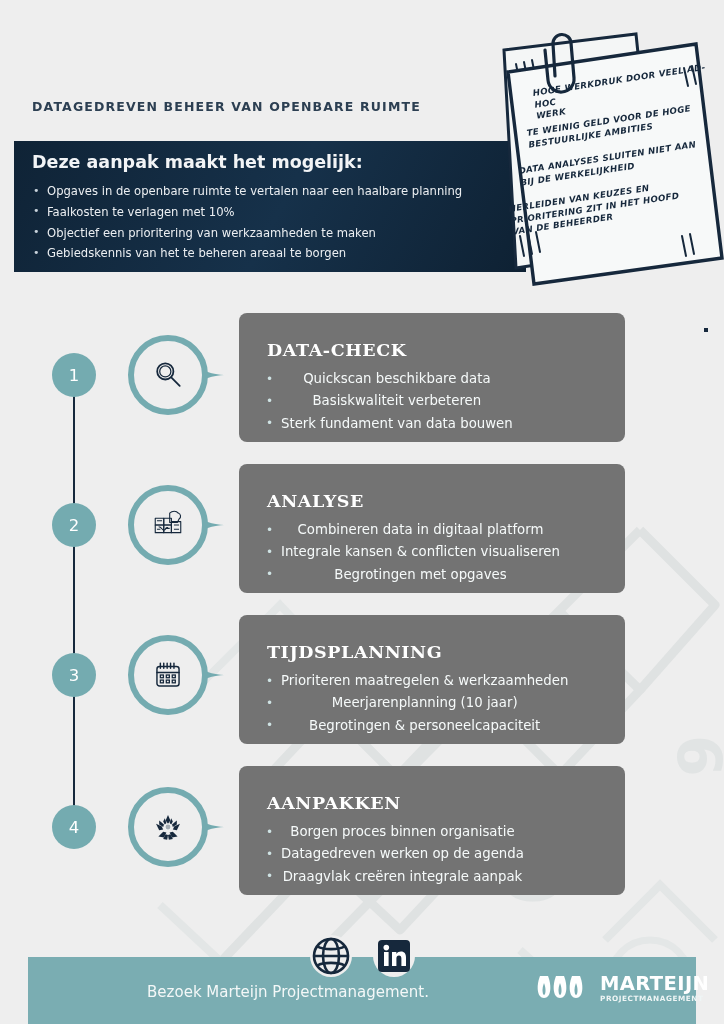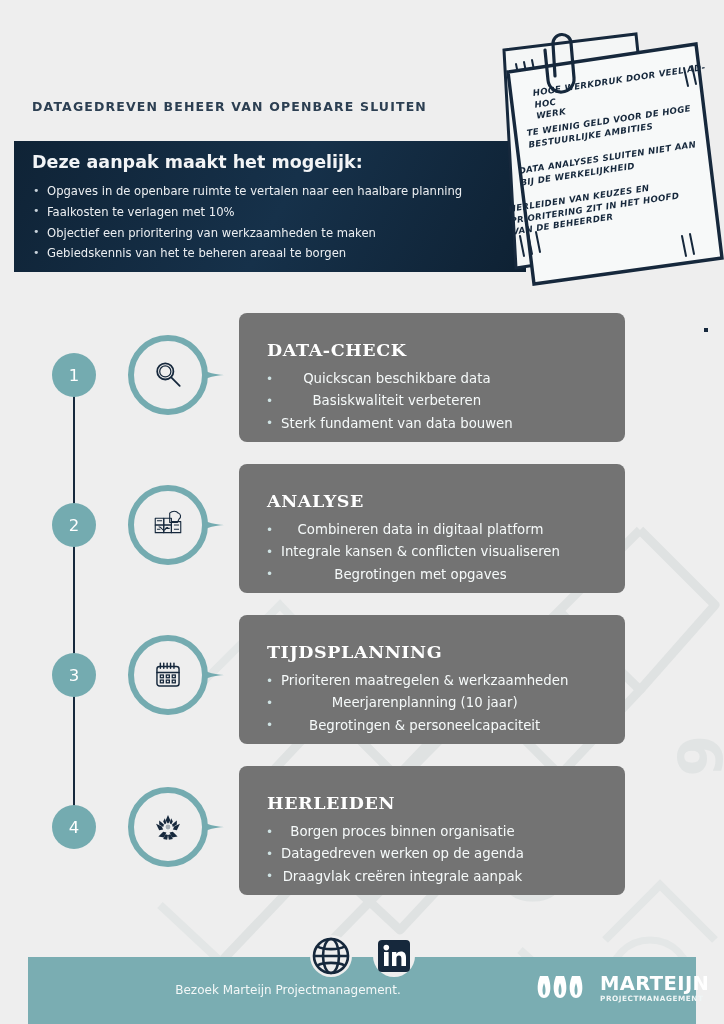--- a/index.html
+++ b/index.html
@@ -166,21 +166,21 @@
   
   .footer {
     position: absolute; left: 28px; top: 957px;
     width: 668px; height: 67px;
     background: #7aadb2;
     z-index: 2;
   }
   .footer-text {
     position: absolute; left: 0; top: 26px; width: 520px;
     text-align: center;
-    font-size: 12px;
+    font-size: 15px;
     color: #f4f8f8;
     white-space: nowrap;
   }
   .logo {
     position: absolute; left: 508px; top: 15px;
     display: flex; align-items: center; gap: 8px;
   }
   .logo-word {
     font-size: 19.5px; font-weight: 700;
     letter-spacing: 0.4px; color: #ffffff; line-height: 20px;
@@ -220,21 +220,21 @@
       <text x="678" y="735" font-size="60" transform="rotate(90 678 735)">6</text>
       <text x="560" y="905" font-size="74" transform="rotate(-90 560 905)">0</text>
       <text x="300" y="860" font-size="58" transform="rotate(-55 300 860)">5</text>
     </g>
     <g stroke="#e4e7e7" stroke-width="7" fill="none">
       <circle cx="352" cy="805" r="34"></circle>
       <circle cx="650" cy="980" r="40"></circle>
     </g>
   </svg>
 
-  <div class="subtitle">DATAGEDREVEN BEHEER VAN OPENBARE SLUITEN</div>
+  <div class="subtitle">DATAGEDREVEN BEHEER VAN OPENBARE RUIMTE</div>
 
   <div class="navy-box">
     <div class="navy-box-title">Deze aanpak maakt het mogelijk:</div>
     <ul class="navy-list">
       <li>Opgaves in de openbare ruimte te vertalen naar een haalbare planning</li>
       <li>Faalkosten te verlagen met 10%</li>
       <li>Objectief een prioritering van werkzaamheden te maken</li>
       <li>Gebiedskennis van het te beheren areaal te borgen</li>
     </ul>
   </div>
@@ -400,21 +400,21 @@
           <path d="M14 35 l3 -6 3 1 -1 6 z"></path>
           <path d="M32 32 l-6 -6 -4 1 3 6 z"></path>
           <path d="M26 35 l-3 -6 -3 1 1 6 z"></path>
           <circle cx="20" cy="20" r="4.2" fill="#eef2f2"></circle>
           <circle cx="20" cy="20" r="3" fill="#16283c" opacity="0.35"></circle>
         </g>
       </svg>
     </div>
   </div>
   <div class="card" style="top:766px; height:129px;">
-    <div class="card-title" style="top:27px;">HERLEIDEN</div>
+    <div class="card-title" style="top:27px;">AANPAKKEN</div>
     <ul class="card-list" style="top:55px;">
       <li>Borgen proces binnen organisatie</li>
       <li>Datagedreven werken op de agenda</li>
       <li>Draagvlak creëren integrale aanpak</li>
     </ul>
   </div>
 
   <div class="social" style="left:309px; top:934px;">
     <svg viewBox="0 0 44 44" width="44" height="44">
       <circle cx="22" cy="22" r="21" fill="#eeeeee"></circle>

